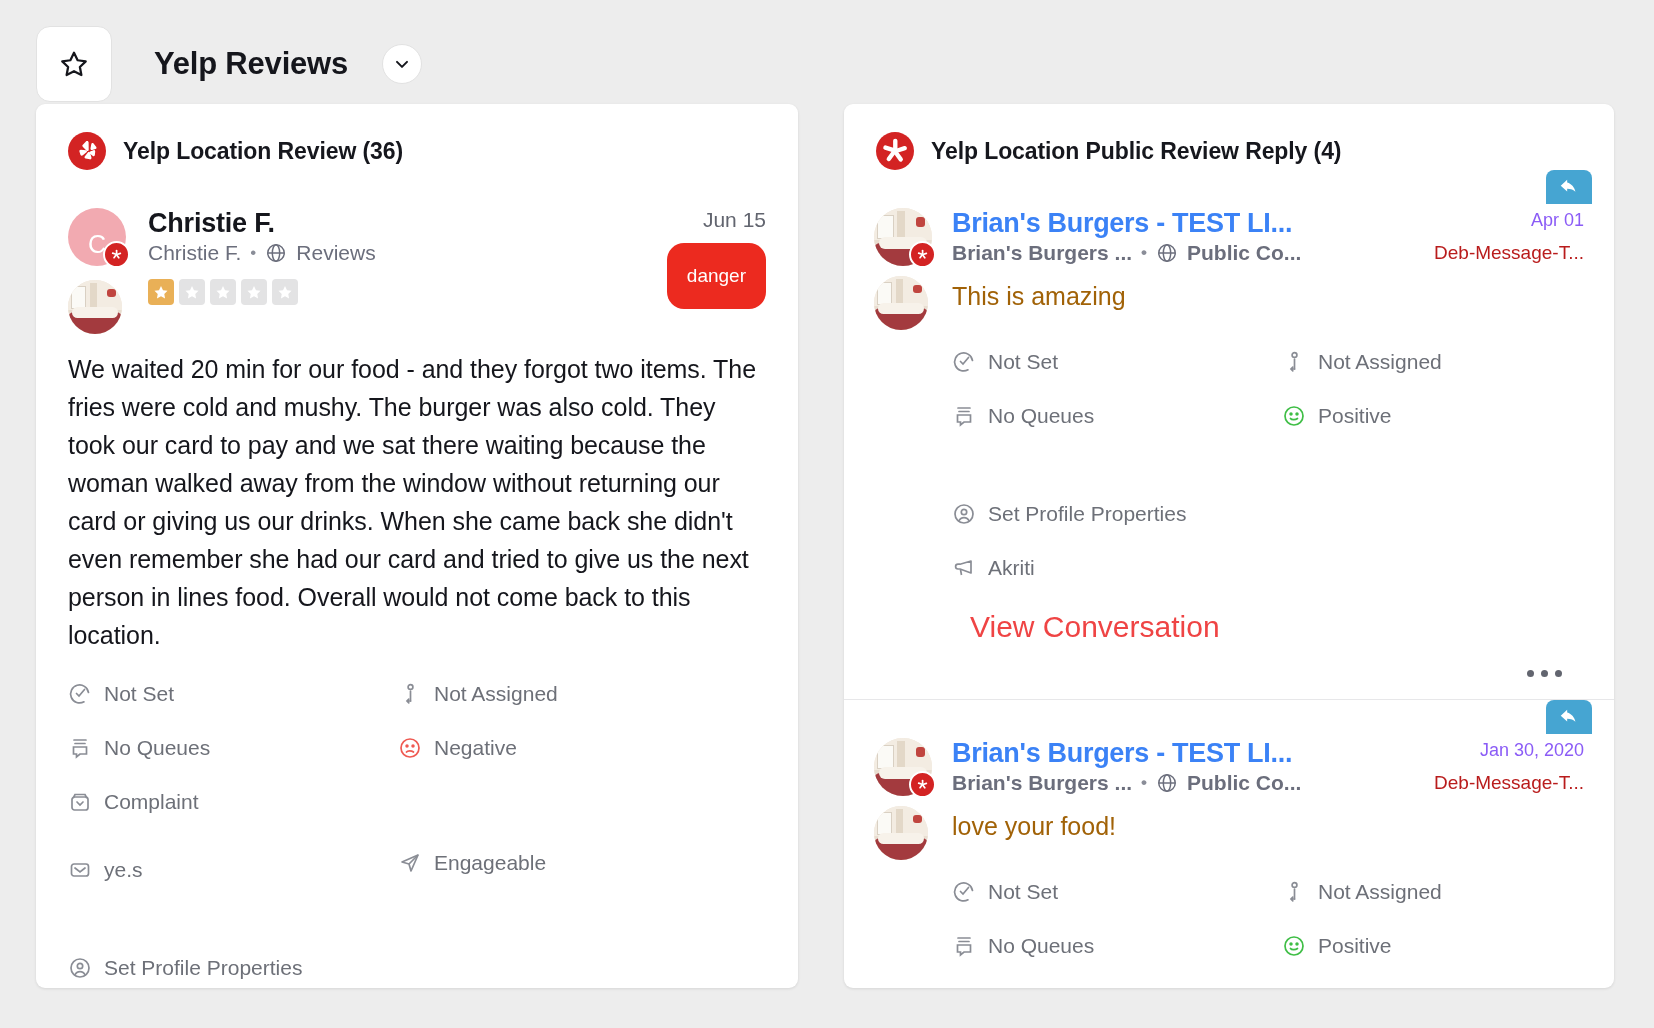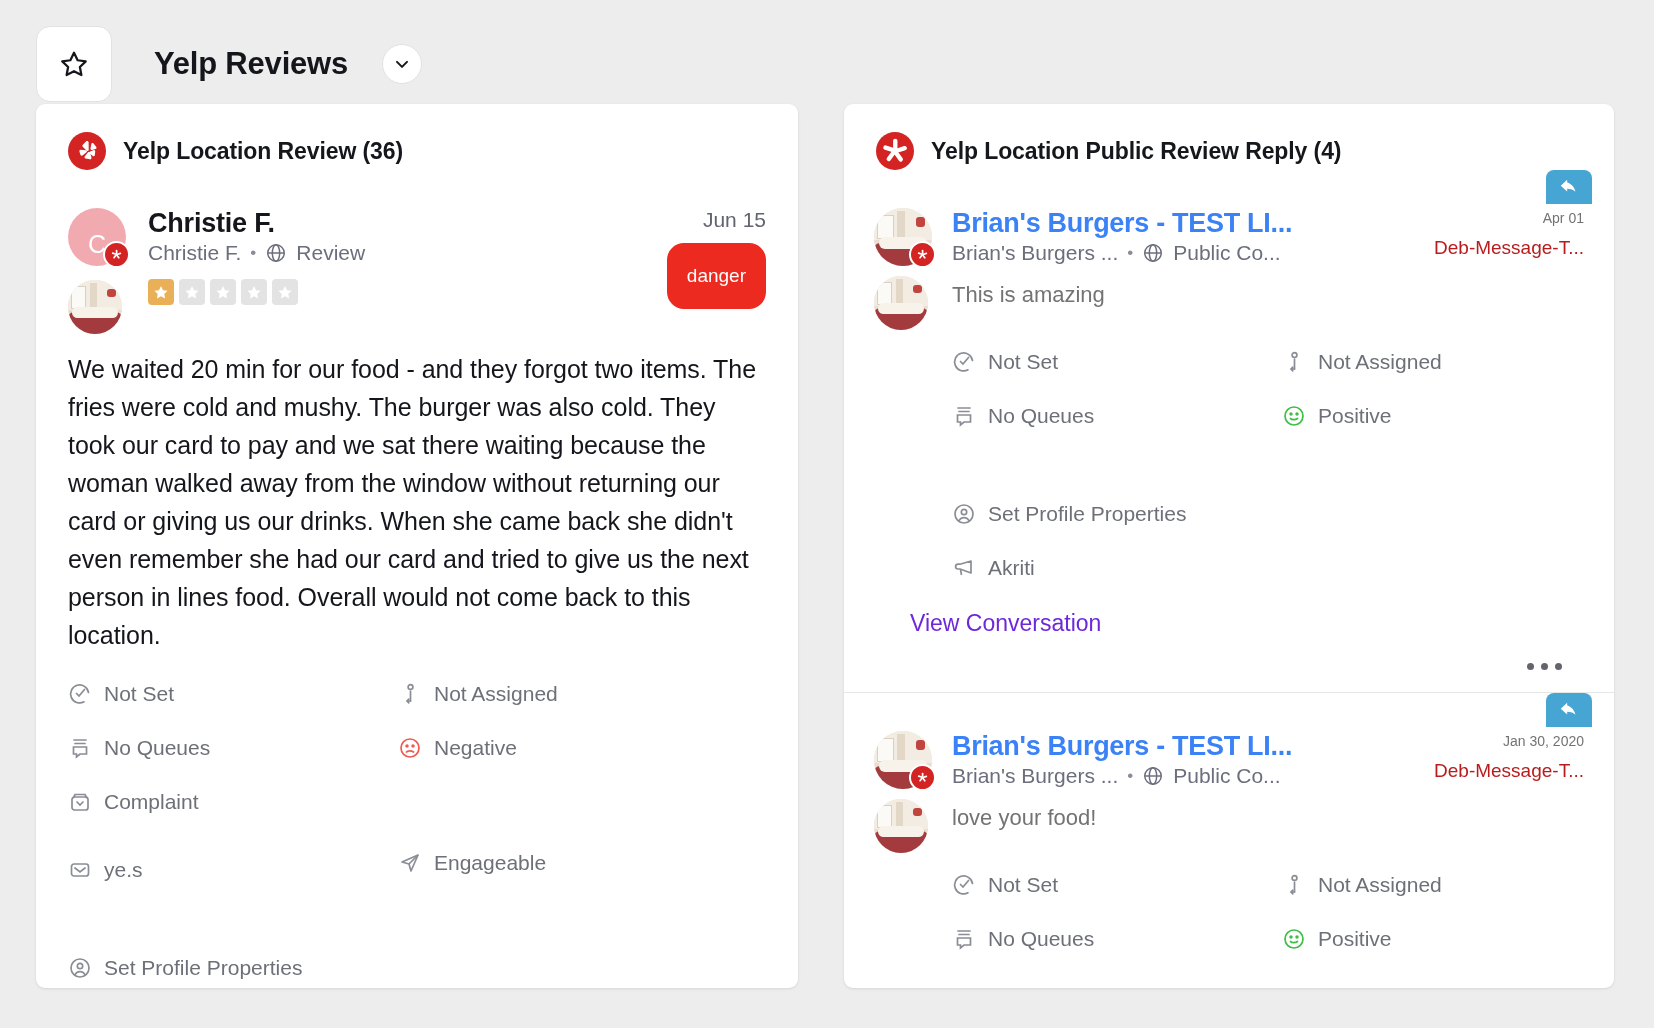--- a/index.html
+++ b/index.html
@@ -130,41 +130,41 @@
   .rp-av-col { width: 78px; flex: 0 0 78px; }
   .rp-main { flex: 1; min-width: 0; }
   .rp-name {
     font-size: 27px; font-weight: bold; color: #3b82f6;
     line-height: 1.12; letter-spacing: -0.3px; white-space: nowrap;
     overflow: hidden; text-overflow: ellipsis; max-width: 400px;
   }
   .rp-sub {
     display: flex; align-items: center; gap: 9px;
     font-size: 21px; color: #6b6e7c; margin-top: 3px;
-    white-space: nowrap; max-width: 400px; overflow: hidden;
+    white-space: nowrap; max-width: 400px; overflow: hidden; font-weight: bold;
   }
   .rp-right { text-align: right; flex: 0 0 auto; padding-top: 2px; }
-  .rp-date { font-size: 14px; color: #737373; white-space: nowrap; }
+  .rp-date { font-size: 18px; color: #8b5cf6; white-space: nowrap; }
   .rp-tag { font-size: 19px; color: #b91c1c; margin-top: 11px; white-space: nowrap; }
   .reply-flag {
     position: absolute; top: 0; right: 22px;
     width: 46px; height: 34px; border-radius: 8px 8px 0 0;
     background: #46a5d2; display: flex; align-items: center; justify-content: center;
   }
   .rp-body { display: flex; margin-top: 10px; }
-  .rp-msg { font-size: 22px; color: #737373; line-height: 1.35; padding-top: 4px; }
+  .rp-msg { font-size: 25px; color: #a16207; line-height: 1.35; padding-top: 4px; }
   .kebab {
     display: flex; gap: 7px; justify-content: flex-end;
     padding: 26px 22px 0 0; cursor: pointer;
   }
   .kebab i { width: 7px; height: 7px; border-radius: 50%; background: #62656f; display: block; }
 
   .view-conv {
-    color: #6d28d9; font-size: 23px; margin-top: 30px;
-    margin-left: 36px; cursor: pointer; display: inline-block;
+    color: #ef4444; font-size: 30px; margin-top: 30px;
+    margin-left: 96px; cursor: pointer; display: inline-block;
   }
 </style>
 </head>
 <body>
 
 <div class="topbar">
   <div class="fav-btn">
     <svg width="30" height="30" viewBox="0 0 24 24" fill="none" stroke="#15161c" stroke-width="1.8" stroke-linejoin="round">
       <polygon points="12,3 14.9,9 21.4,9.9 16.7,14.4 17.9,20.8 12,17.8 6.1,20.8 7.3,14.4 2.6,9.9 9.1,9"></polygon>
     </svg>
@@ -227,21 +227,21 @@
         <div class="rv-main">
           <div class="rv-name">Christie F.</div>
           <div class="rv-sub">
             <span>Christie F.</span>
             <span class="rv-dot">•</span>
             <svg width="22" height="22" viewBox="0 0 24 24" fill="none" stroke="#6b6e7c" stroke-width="1.6">
               <circle cx="12" cy="12" r="9"></circle>
               <ellipse cx="12" cy="12" rx="4" ry="9"></ellipse>
               <path d="M3 12h18"></path>
             </svg>
-            <span>Review</span>
+            <span>Reviews</span>
           </div>
           <div class="stars-row">
             <span class="star-box on">
               <svg width="16" height="16" viewBox="0 0 24 24" fill="#fff">
                 <polygon points="12,3 15,9.2 21.8,10.1 16.9,14.9 18.1,21.6 12,18.4 5.9,21.6 7.1,14.9 2.2,10.1 9,9.2"></polygon>
                 </svg>
             </span>
             <span class="star-box">
               <svg width="16" height="16" viewBox="0 0 24 24" fill="#fff">
                 <polygon points="12,3 15,9.2 21.8,10.1 16.9,14.9 18.1,21.6 12,18.4 5.9,21.6 7.1,14.9 2.2,10.1 9,9.2"></polygon>

